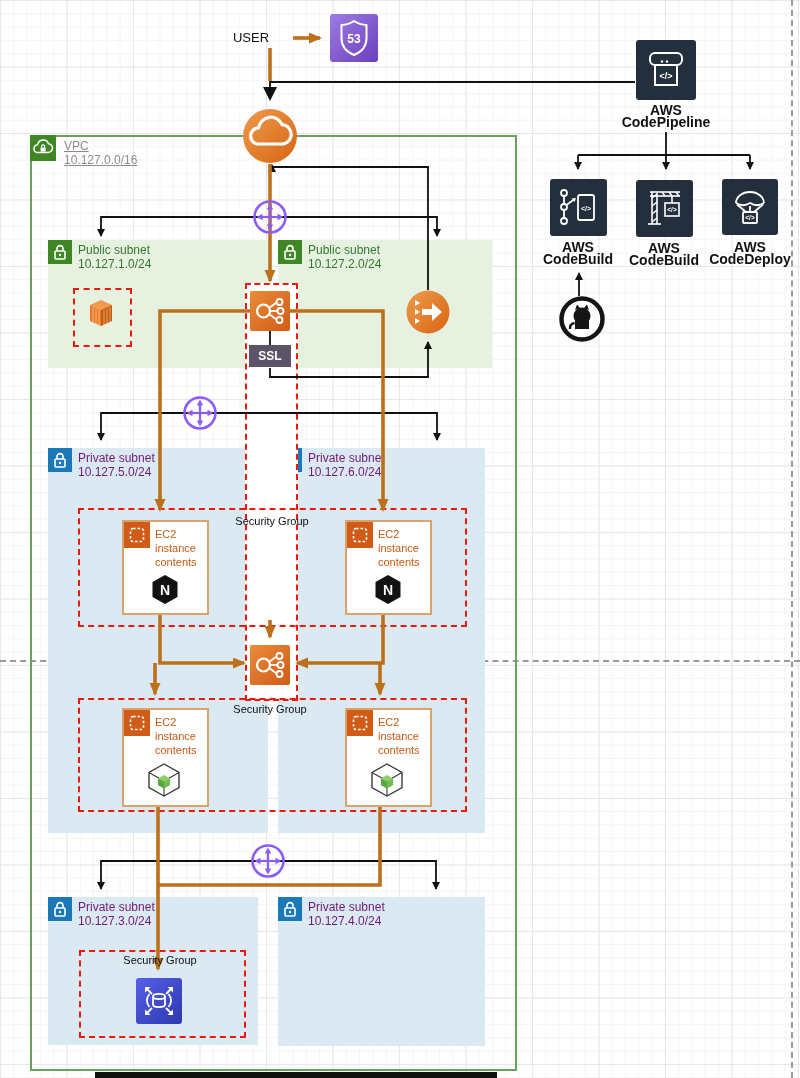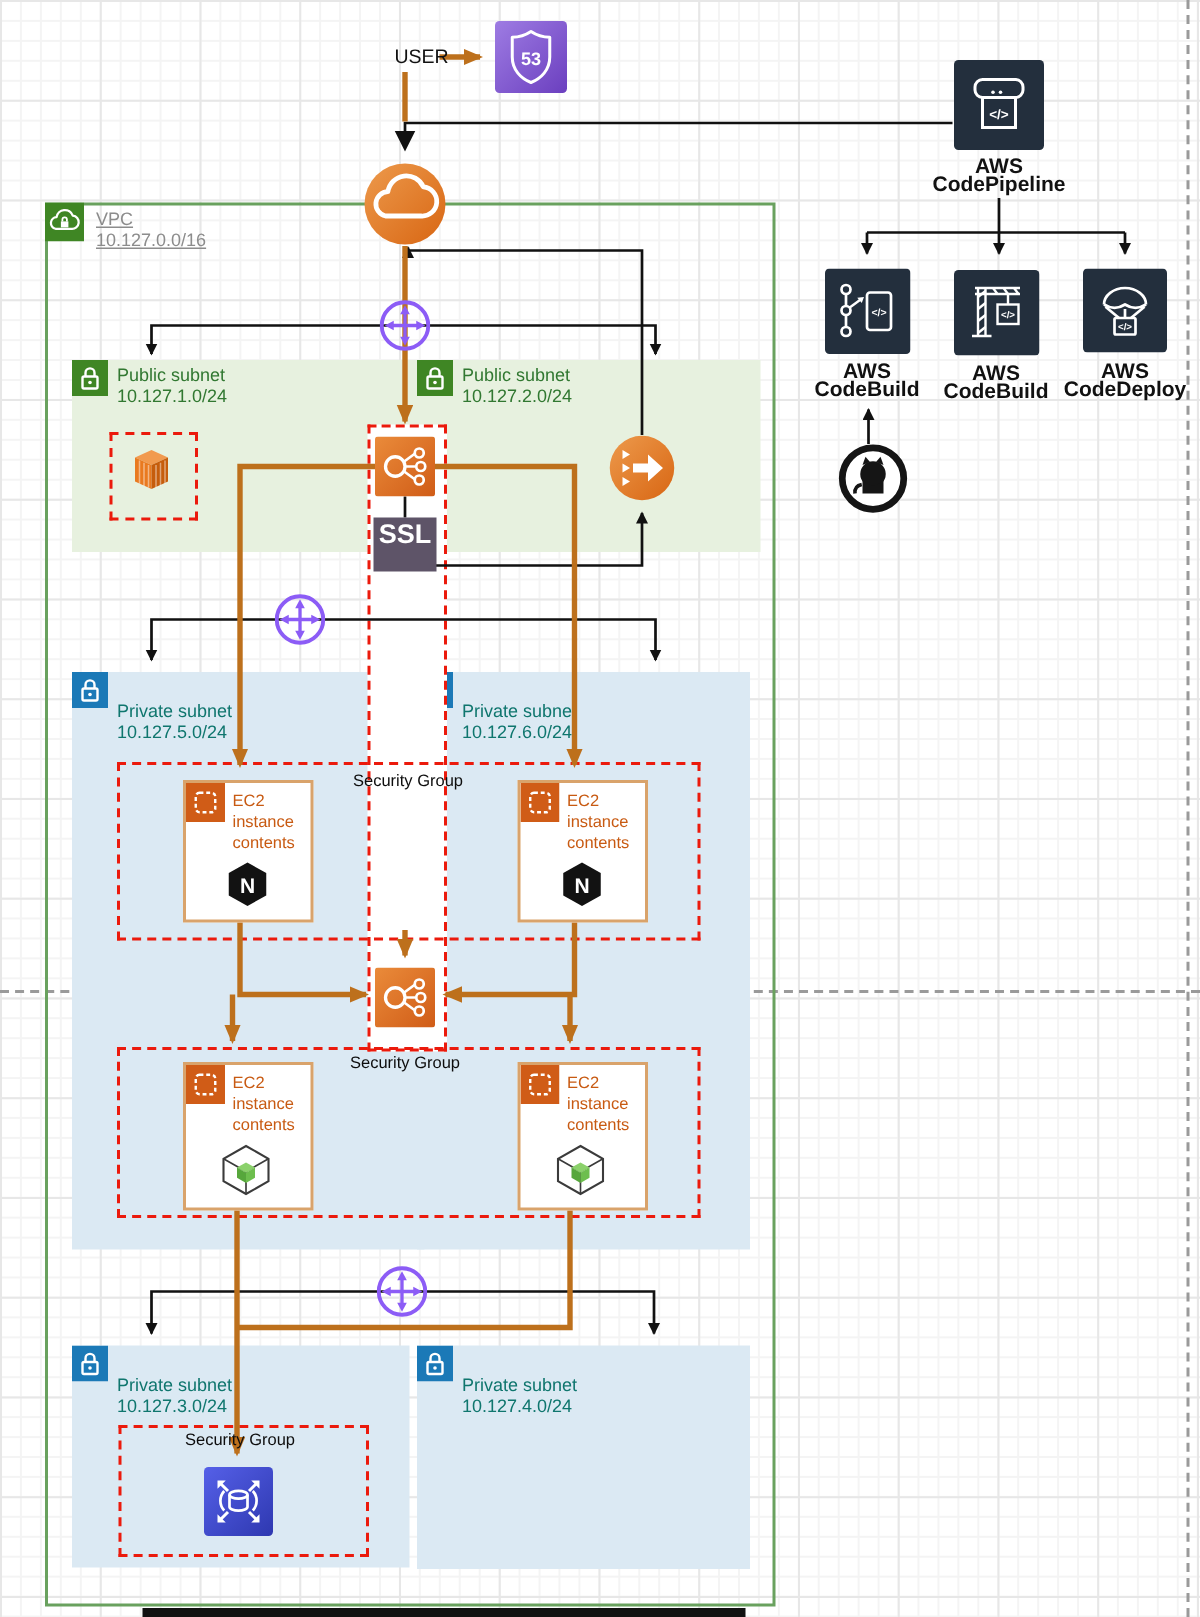--- a/index.html
+++ b/index.html
@@ -11,38 +11,38 @@
       linear-gradient(#e7e7e7 1px, transparent 1px),
       linear-gradient(90deg,#e7e7e7 1px, transparent 1px),
       linear-gradient(#f4f4f4 1px, transparent 1px),
       linear-gradient(90deg,#f4f4f4 1px, transparent 1px);
     background-size:66.5px 66.5px,66.5px 66.5px,13.3px 13.3px,13.3px 13.3px;
   }
   .abs{position:absolute;}
   .pagebreak-h{left:0;top:660px;width:800px;height:0;border-top:2px dashed #9a9a9a;z-index:0;}
   .pagebreak-v{left:791px;top:0;width:0;height:1078px;border-left:2px dashed #9a9a9a;z-index:0;}
   .vpc-box{left:30px;top:135px;width:483px;height:932px;border:2px solid #69A15E;z-index:1;background:transparent;}
-  .subnet{z-index:1;padding-left:15px;}
+  .subnet{z-index:1;}
   .subnet.pub{background:#E7F1DF;}
   .subnet.priv{background:#DBE9F3;}
   .subnet-label{position:absolute;left:30px;top:3px;font-size:12px;line-height:14px;white-space:nowrap;}
   .pub .subnet-label{color:#317831;}
-  .priv .subnet-label{color:#0f766e;margin-top:16px;}
+  .priv .subnet-label{color:#701a75;}
   .corner-icon{position:absolute;left:0;top:0;}
   .vpc-label{left:64px;top:139px;font-size:12px;line-height:14px;color:#8C8C8C;z-index:5;text-decoration:underline;}
   .sg{border:2px dashed #EB1A0C;z-index:2;background:transparent;}
   .sg-stripe{left:245px;top:283px;width:49px;height:414px;background:#ffffff;border:2px dashed #EB1A0C;z-index:2;}
   .sg-label{z-index:5;font-size:11px;color:#0d0d0d;text-align:center;}
   .ec2-box{background:#ffffff;border:2px solid #D9A36B;z-index:4;}
   .ec2-badge{position:absolute;left:0;top:0;}
   .ec2-text{position:absolute;left:31px;top:5px;font-size:11px;line-height:14px;color:#C85A12;width:50px;}
   .node{z-index:4;}
-  .ssl-badge{left:249px;top:345px;width:42px;height:36px;background:#5E5468;color:#fff;
-    font-size:18px;font-weight:bold;text-align:center;line-height:22px;z-index:4;}
-  .user-label{left:256px;top:30px;width:50px;text-align:center;font-size:13px;color:#111;z-index:5;}
+  .ssl-badge{left:249px;top:345px;width:42px;height:22px;background:#5E5468;color:#fff;
+    font-size:12px;font-weight:bold;text-align:center;line-height:22px;z-index:4;}
+  .user-label{left:226px;top:30px;width:50px;text-align:center;font-size:13px;color:#111;z-index:5;}
   .aws-label{z-index:5;width:110px;text-align:center;font-size:14px;font-weight:bold;color:#111;line-height:12px;}
   #connectors{left:0;top:0;z-index:3;pointer-events:none;}
   .blackbar{left:95px;top:1072px;width:402px;height:6px;background:#111;z-index:6;}
 </style>
 </head>
 <body>
 
 <div id="canvas">
 
   <div class="abs pagebreak-h"></div>

